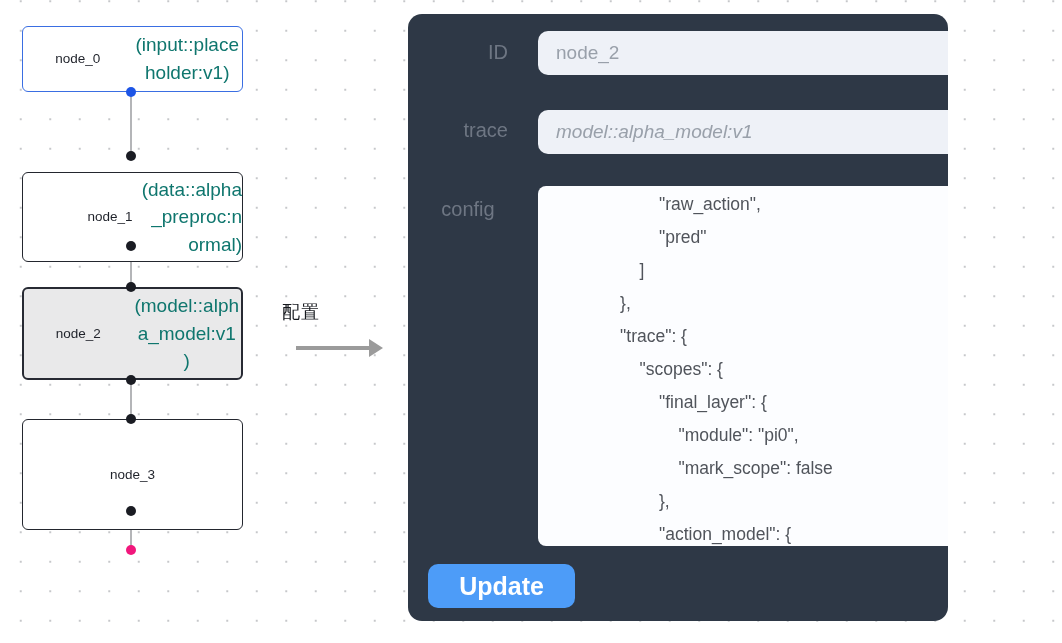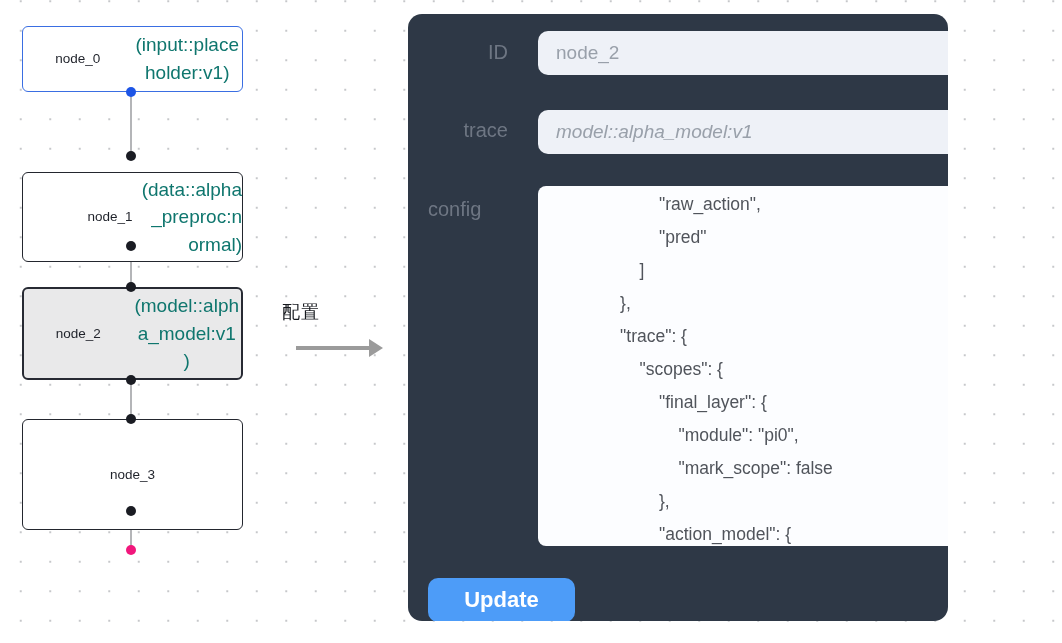--- a/index.html
+++ b/index.html
@@ -75,21 +75,21 @@
     border-radius: 14px;
     overflow: hidden;
   }
   .f-label {
     position: absolute; left: 0; width: 100px;
     text-align: right;
     font-size: 20px; line-height: 24px; color: #6e7683;
   }
   .l-id { top: 26px; }
   .l-type { top: 104px; }
-  .l-config { top: 183px; left: 20px; width: 80px; text-align: left; }
+  .l-config { top: 183px; left: 20px; width: 80px; text-align: center; }
 
   .f-input {
     position: absolute; left: 130px; width: 493px; height: 44px;
     background: #eef1f7;
     border: none; outline: none;
     border-radius: 10px;
     font-family: "Liberation Sans", sans-serif;
     font-size: 19px; color: #99a0aa;
     padding: 0 18px;
   }
@@ -119,26 +119,26 @@
   .scroll-thumb {
     position: absolute; left: 7px; top: 27px; width: 20px; height: 34px;
     background: #bdbebf; border-radius: 10px;
   }
   .resize-handle { position: absolute; right: 3px; bottom: 5px; width: 18px; height: 16px; }
   .rz { position: absolute; height: 2px; background: #84878d; transform: rotate(-45deg); transform-origin: center; }
   .rz1 { width: 16px; left: 0; top: 7px; }
   .rz2 { width: 9px; left: 7px; top: 11px; }
 
   .update-btn {
-    position: absolute; left: 20px; top: 564px;
+    position: absolute; left: 20px; top: 550px;
     width: 147px; height: 44px;
     background: #4d9cf8;
     border: none; outline: none;
     border-radius: 10px;
-    color: #ffffff; font-size: 22px; font-weight: 600;
+    color: #ffffff; font-size: 25px; font-weight: 600;
     font-family: "Liberation Sans", sans-serif;
     display: flex; align-items: center; justify-content: center;
     cursor: pointer;
   }
 </style>
 </head>
 <body>
 
 <div class="page">
 

